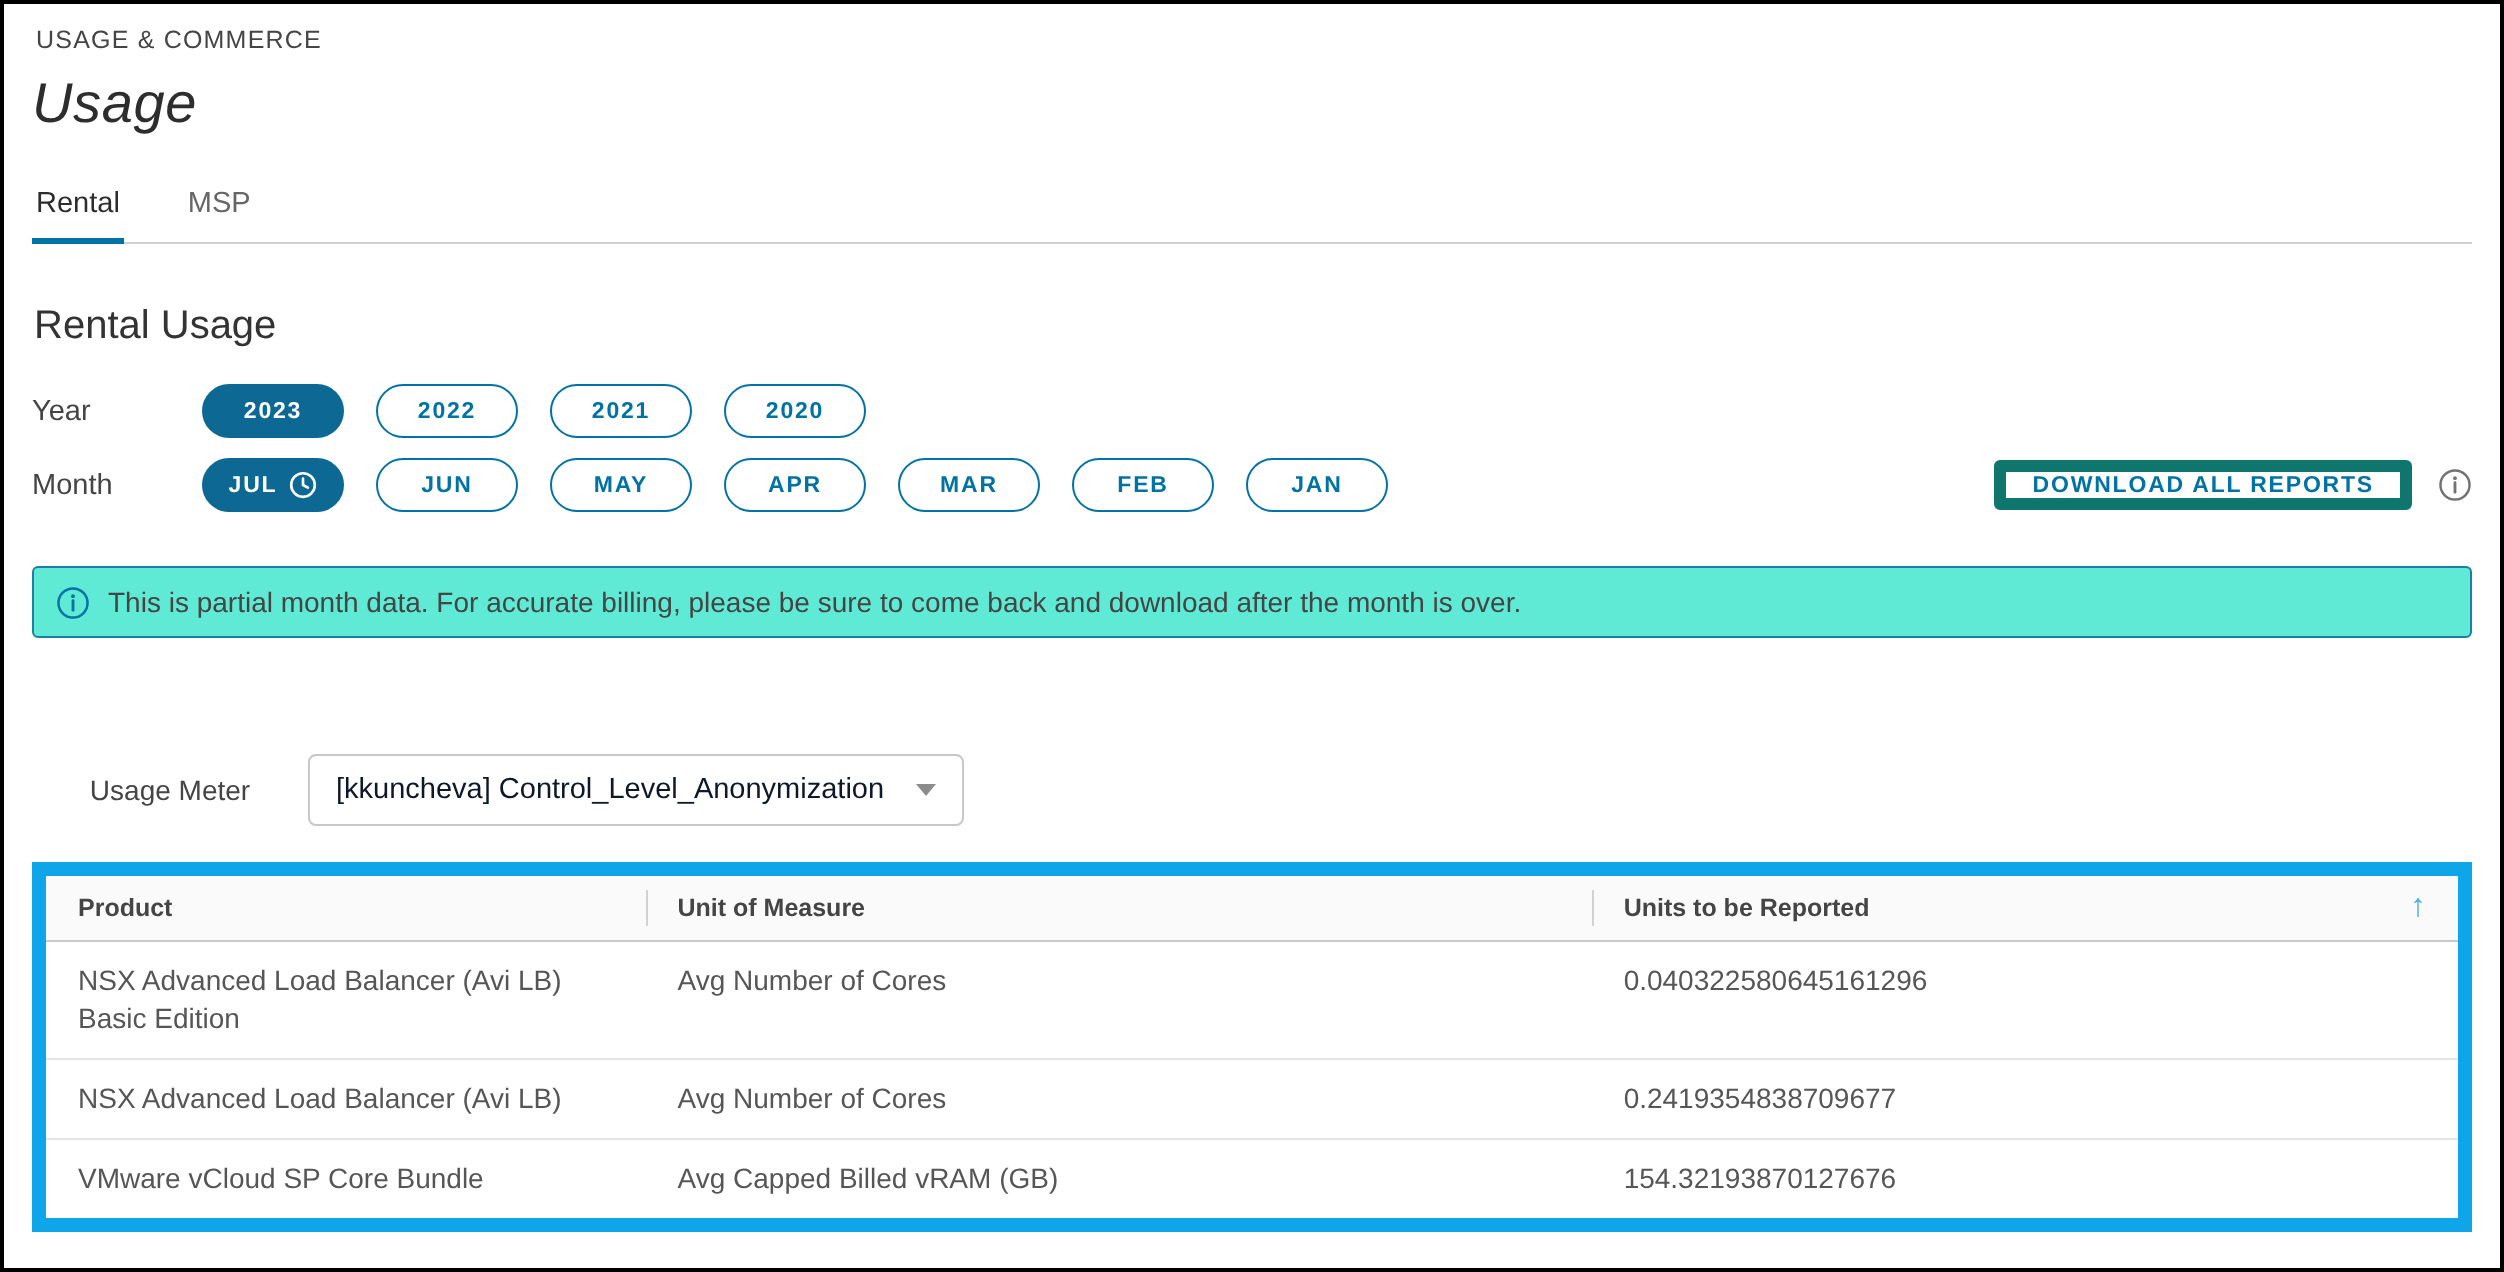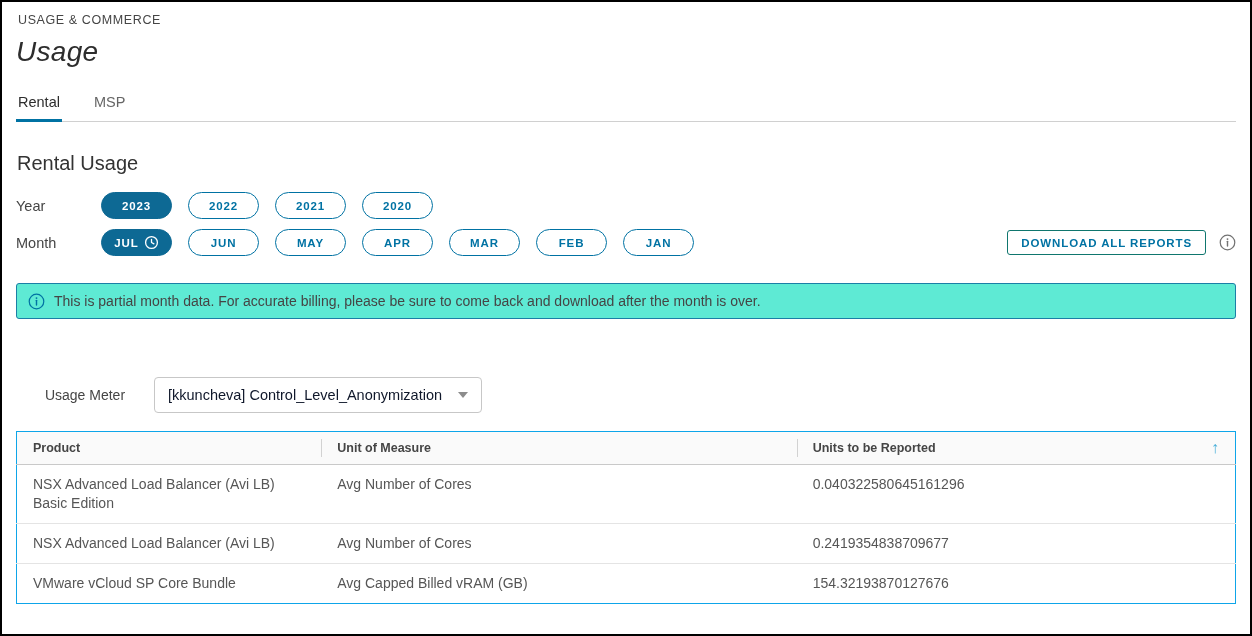--- a/index.html
+++ b/index.html
@@ -62,21 +62,21 @@
     font-size: 11.5px; font-weight: 700; letter-spacing: 0.9px;
     display: inline-flex; align-items: center; justify-content: center;
     gap: 5px; cursor: pointer; padding: 0 12px;
   }
   .pill.selected { background: #0d6994; border-color: #0d6994; color: #fff; }
   .clock-icon { width: 15px; height: 15px; display: inline-block; }
 
   .month-actions { margin-left: auto; display: flex; align-items: center; gap: 13px; }
   .btn-outline {
     height: 25px; padding: 0 13px;
-    border: 1px solid #0f766e; border-radius: 3px;
+    border: 6px solid #0f766e; border-radius: 3px;
     background: #fff; color: #0072a3;
     font-family: inherit;
     font-size: 11.5px; font-weight: 700; letter-spacing: 0.9px;
     cursor: pointer;
   }
   .info-icon-gray { width: 17px; height: 17px; display: inline-block; cursor: pointer; }
 
   
   .banner {
     margin-top: 27px;
@@ -108,21 +108,21 @@
     border-right: 5px solid transparent;
     border-top: 6px solid #8c8c8c;
   }
 
   
   .data-table {
     margin-top: 18px;
     width: 100%;
     border-collapse: collapse;
     font-size: 14px; color: #565656;
-    border: 1px solid #0ea5e9;
+    border: 7px solid #0ea5e9;
   }
   .data-table thead th {
     background: #fafafa;
     border-bottom: 1px solid #c9c9c9;
     text-align: left;
     font-size: 12.5px; font-weight: 700; color: #454545;
     padding: 9px 16px;
     position: relative;
     height: 32px;
   }

